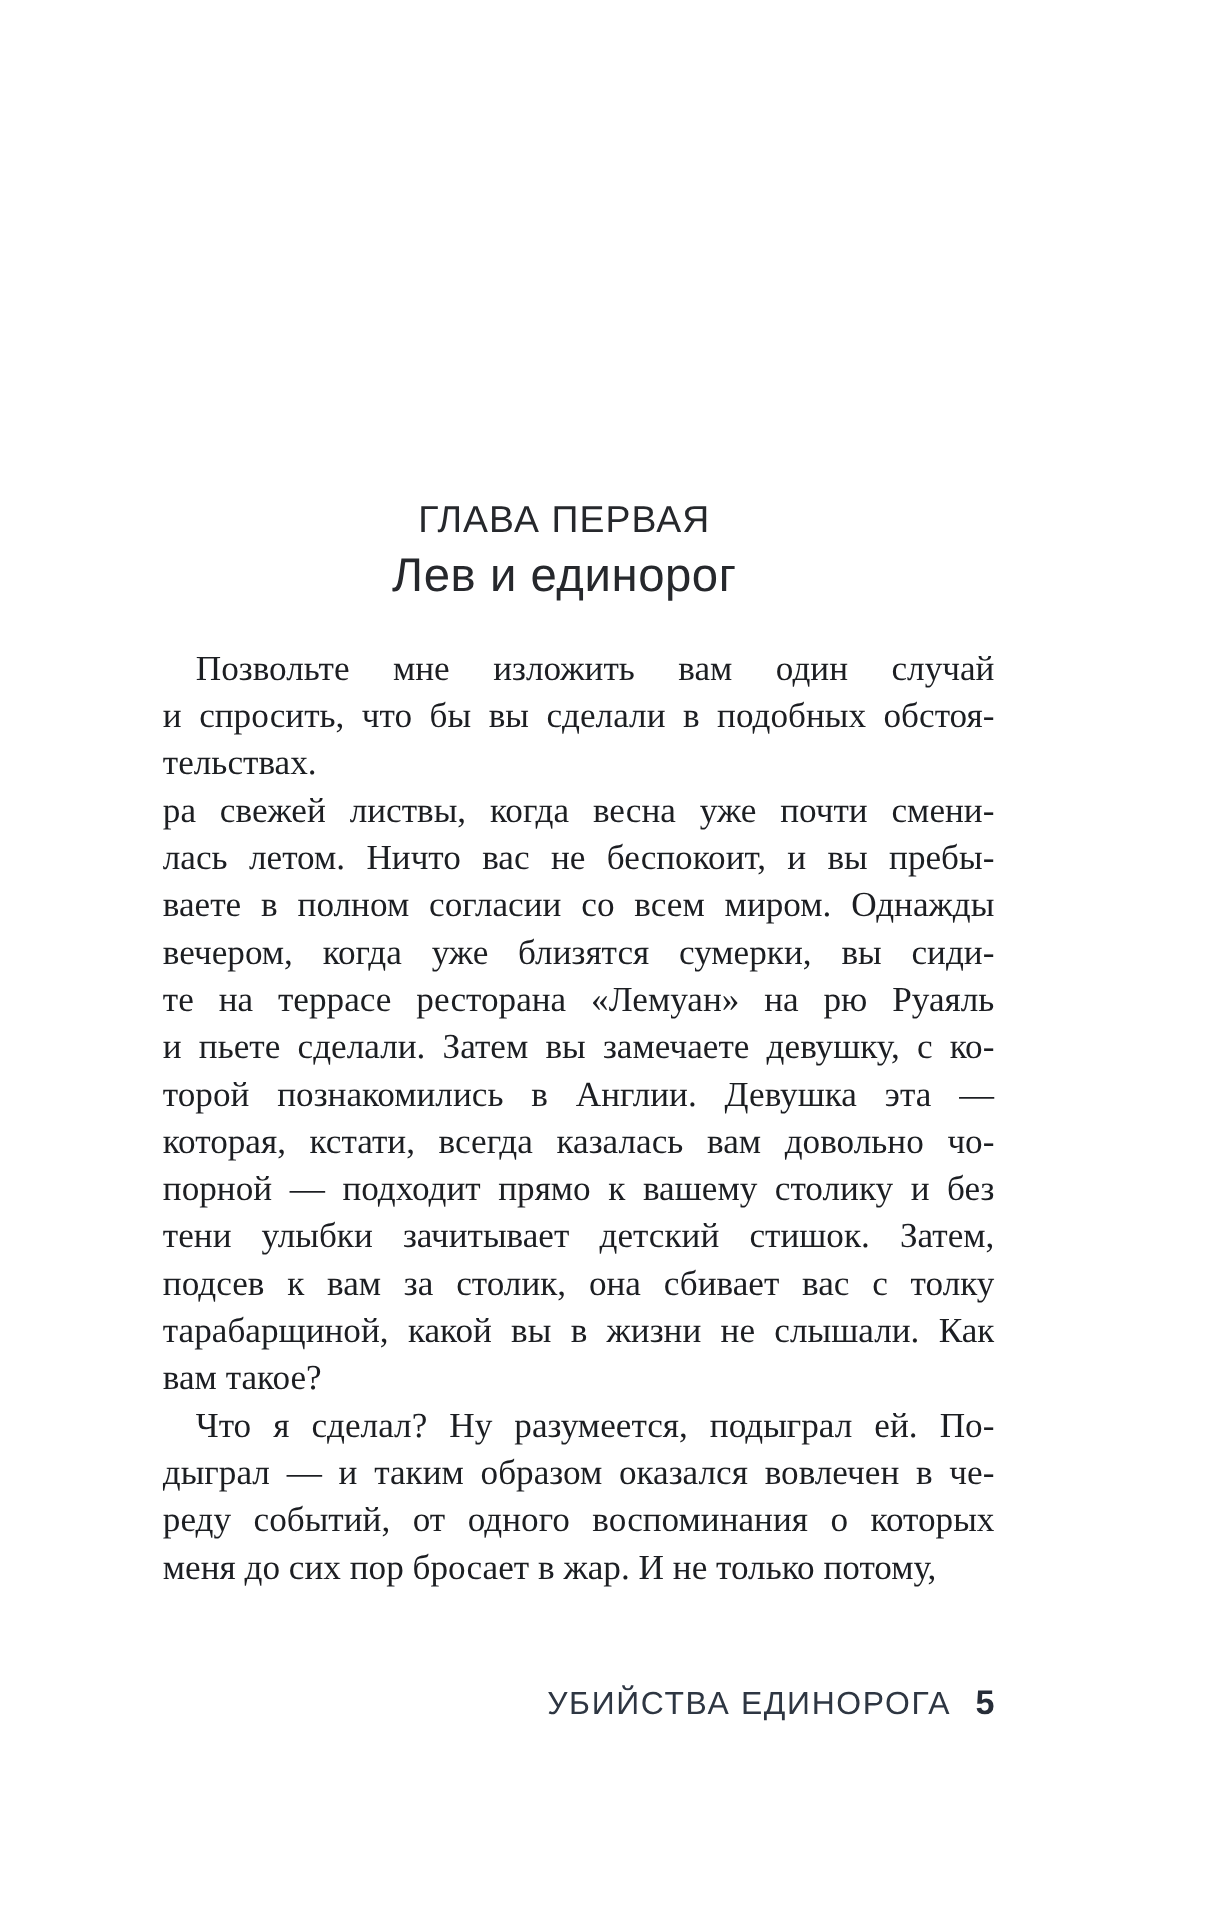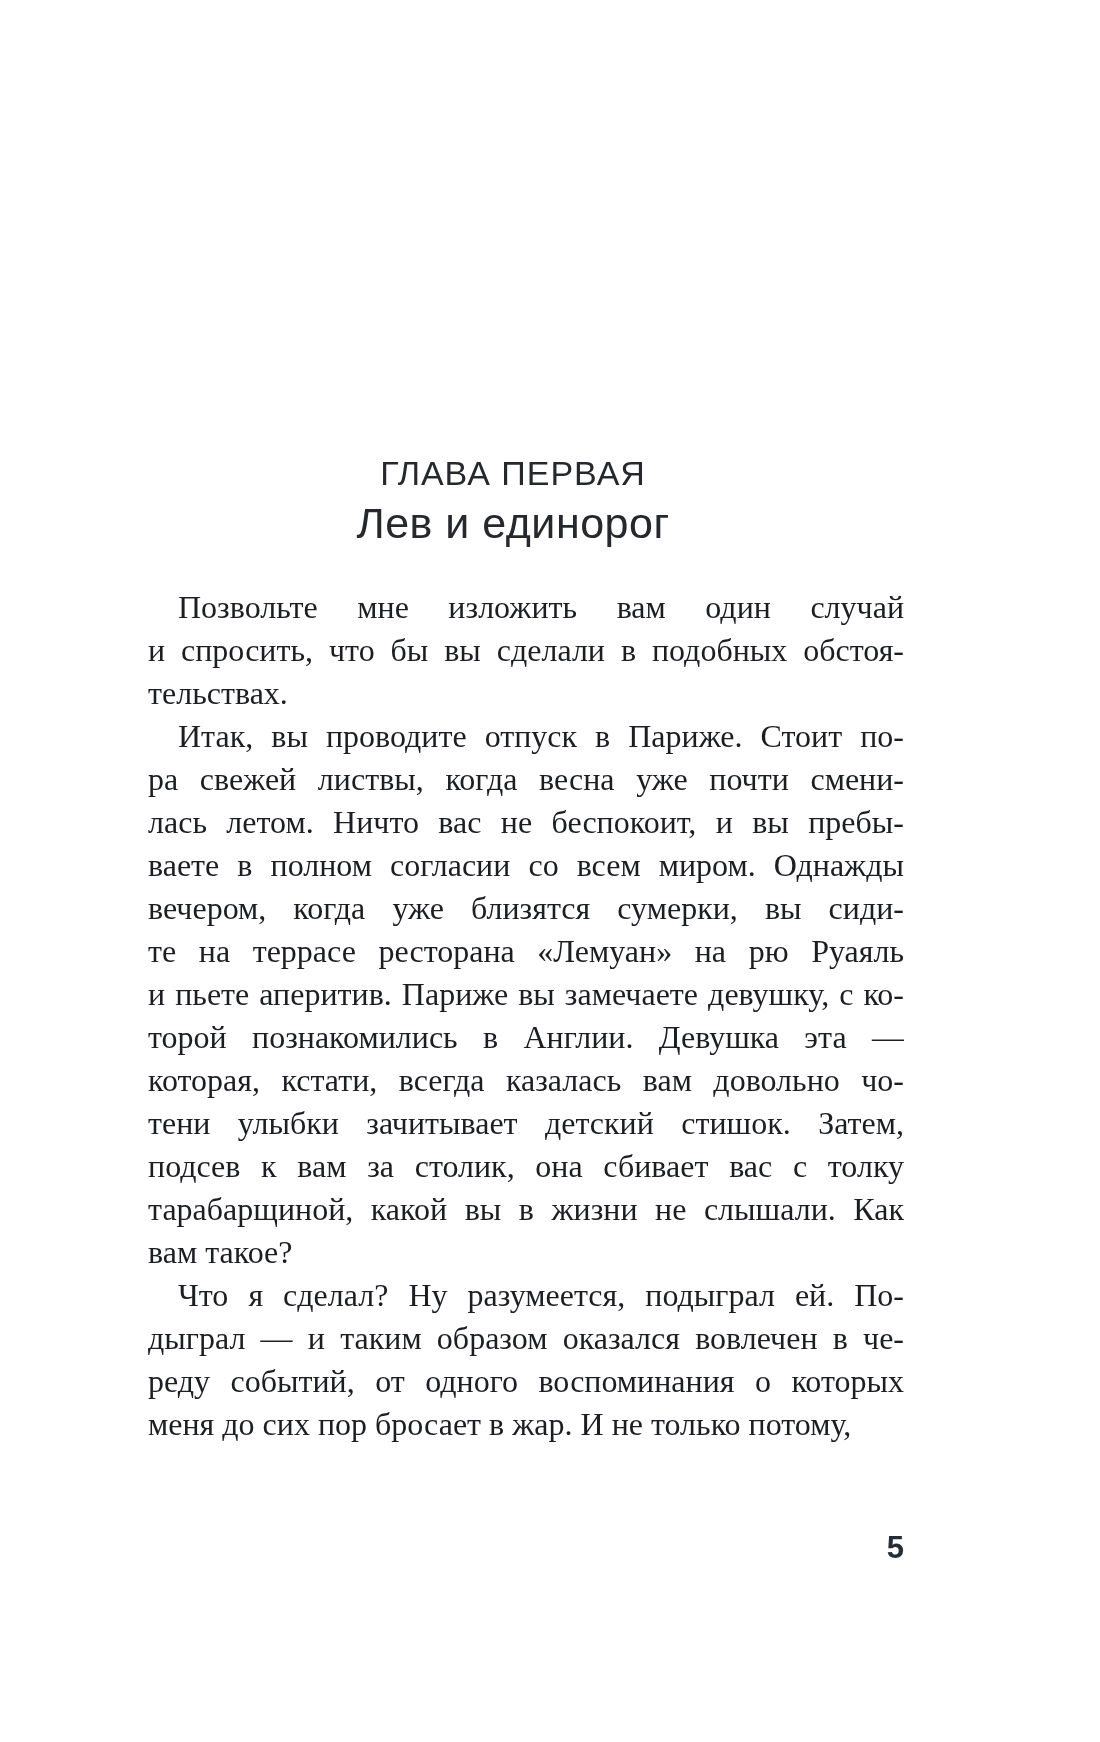--- a/index.html
+++ b/index.html
@@ -88,36 +88,37 @@
 
   <div class="chapter-block">
     <div class="chapter-heading">ГЛАВА ПЕРВАЯ</div>
     <div class="chapter-subtitle">Лев и единорог</div>
   </div>
 
   <div class="body-text" id="paragraphs">
       <div class="line indent">Позвольте мне изложить вам один случай</div>
       <div class="line">и спросить, что бы вы сделали в подобных обстоя-</div>
       <div class="line last">тельствах.</div>
-      <div class="line indent">Итак, вы проводите отпуск в Париже. Стоит по-</div>
       <div class="line">ра свежей листвы, когда весна уже почти смени-</div>
       <div class="line">лась летом. Ничто вас не беспокоит, и вы пребы-</div>
       <div class="line">ваете в полном согласии со всем миром. Однажды</div>
       <div class="line">вечером, когда уже близятся сумерки, вы сиди-</div>
       <div class="line">те на террасе ресторана «Лемуан» на рю Руаяль</div>
-      <div class="line">и пьете аперитив. Париже вы замечаете девушку, с ко-</div>
+      <div class="line">и пьете сделали. Затем вы замечаете девушку, с ко-</div>
       <div class="line">торой познакомились в Англии. Девушка эта —</div>
       <div class="line">которая, кстати, всегда казалась вам довольно чо-</div>
+      <div class="line">порной — подходит прямо к вашему столику и без</div>
       <div class="line">тени улыбки зачитывает детский стишок. Затем,</div>
       <div class="line">подсев к вам за столик, она сбивает вас с толку</div>
       <div class="line">тарабарщиной, какой вы в жизни не слышали. Как</div>
       <div class="line last">вам такое?</div>
       <div class="line indent">Что я сделал? Ну разумеется, подыграл ей. По-</div>
       <div class="line">дыграл — и таким образом оказался вовлечен в че-</div>
       <div class="line">реду событий, от одного воспоминания о которых</div>
       <div class="line last">меня до сих пор бросает в жар. И не только потому,</div>
     </div>
 
   <div class="footer">
+    <span class="running-title">УБИЙСТВА ЕДИНОРОГА</span>
     <span class="page-number">5</span>
   </div>
 
 </div>
 
 </body></html>

